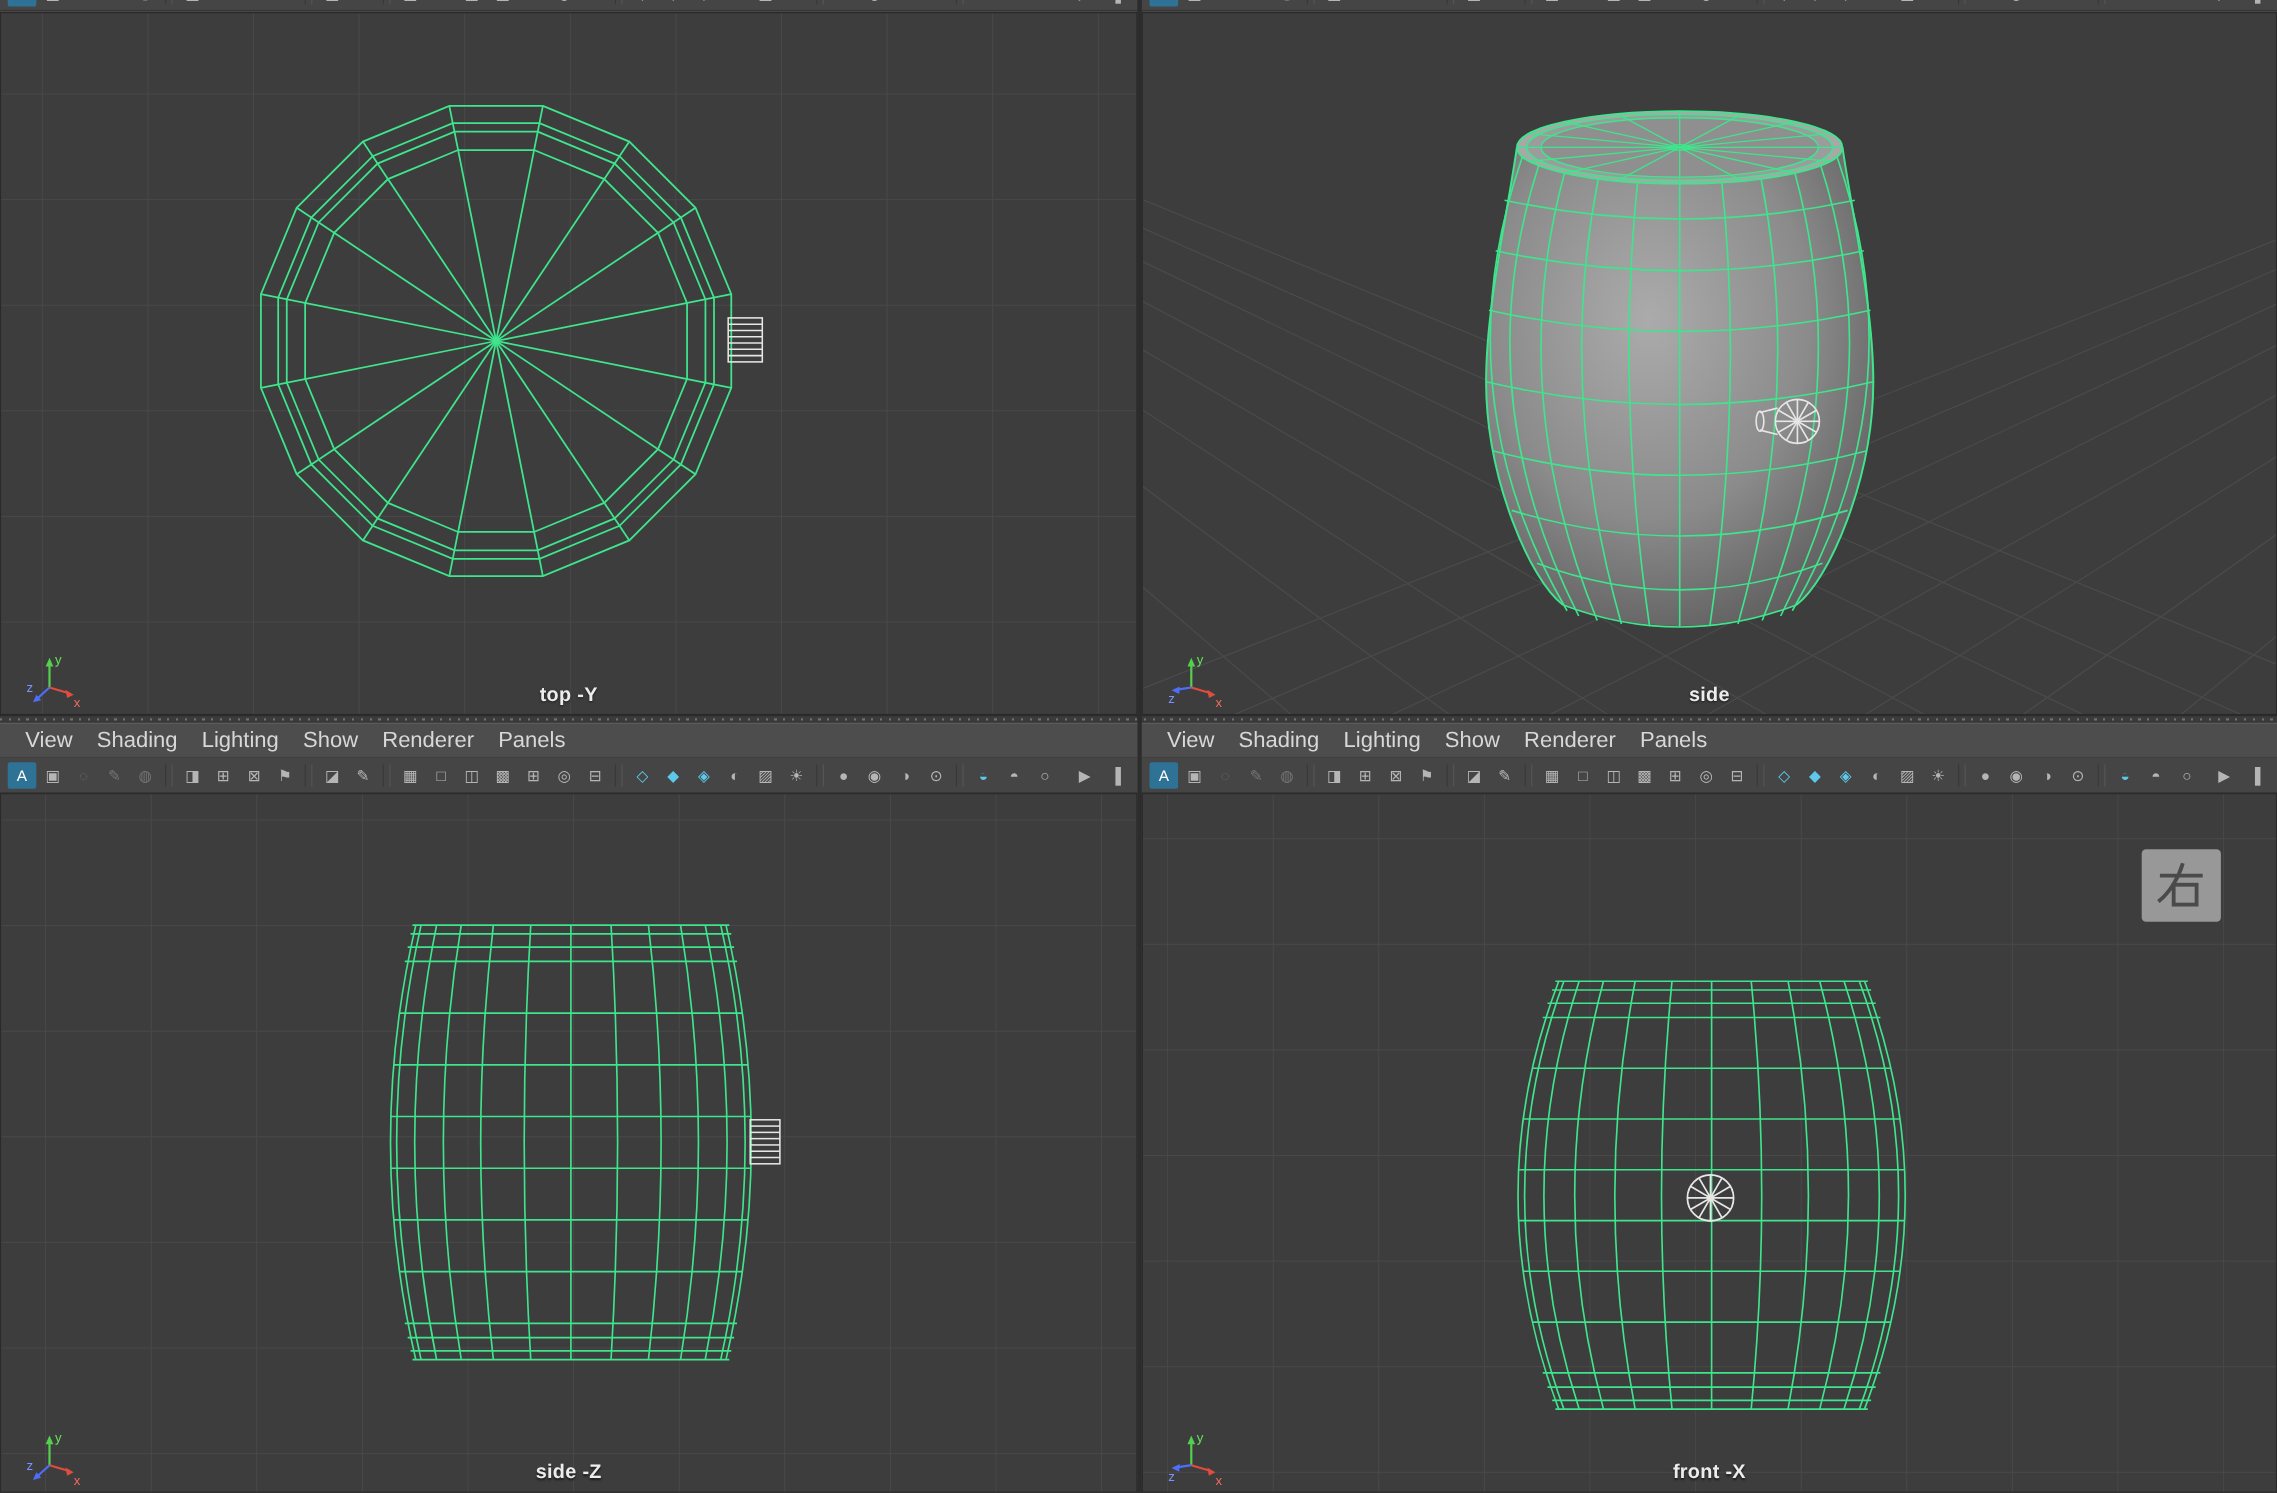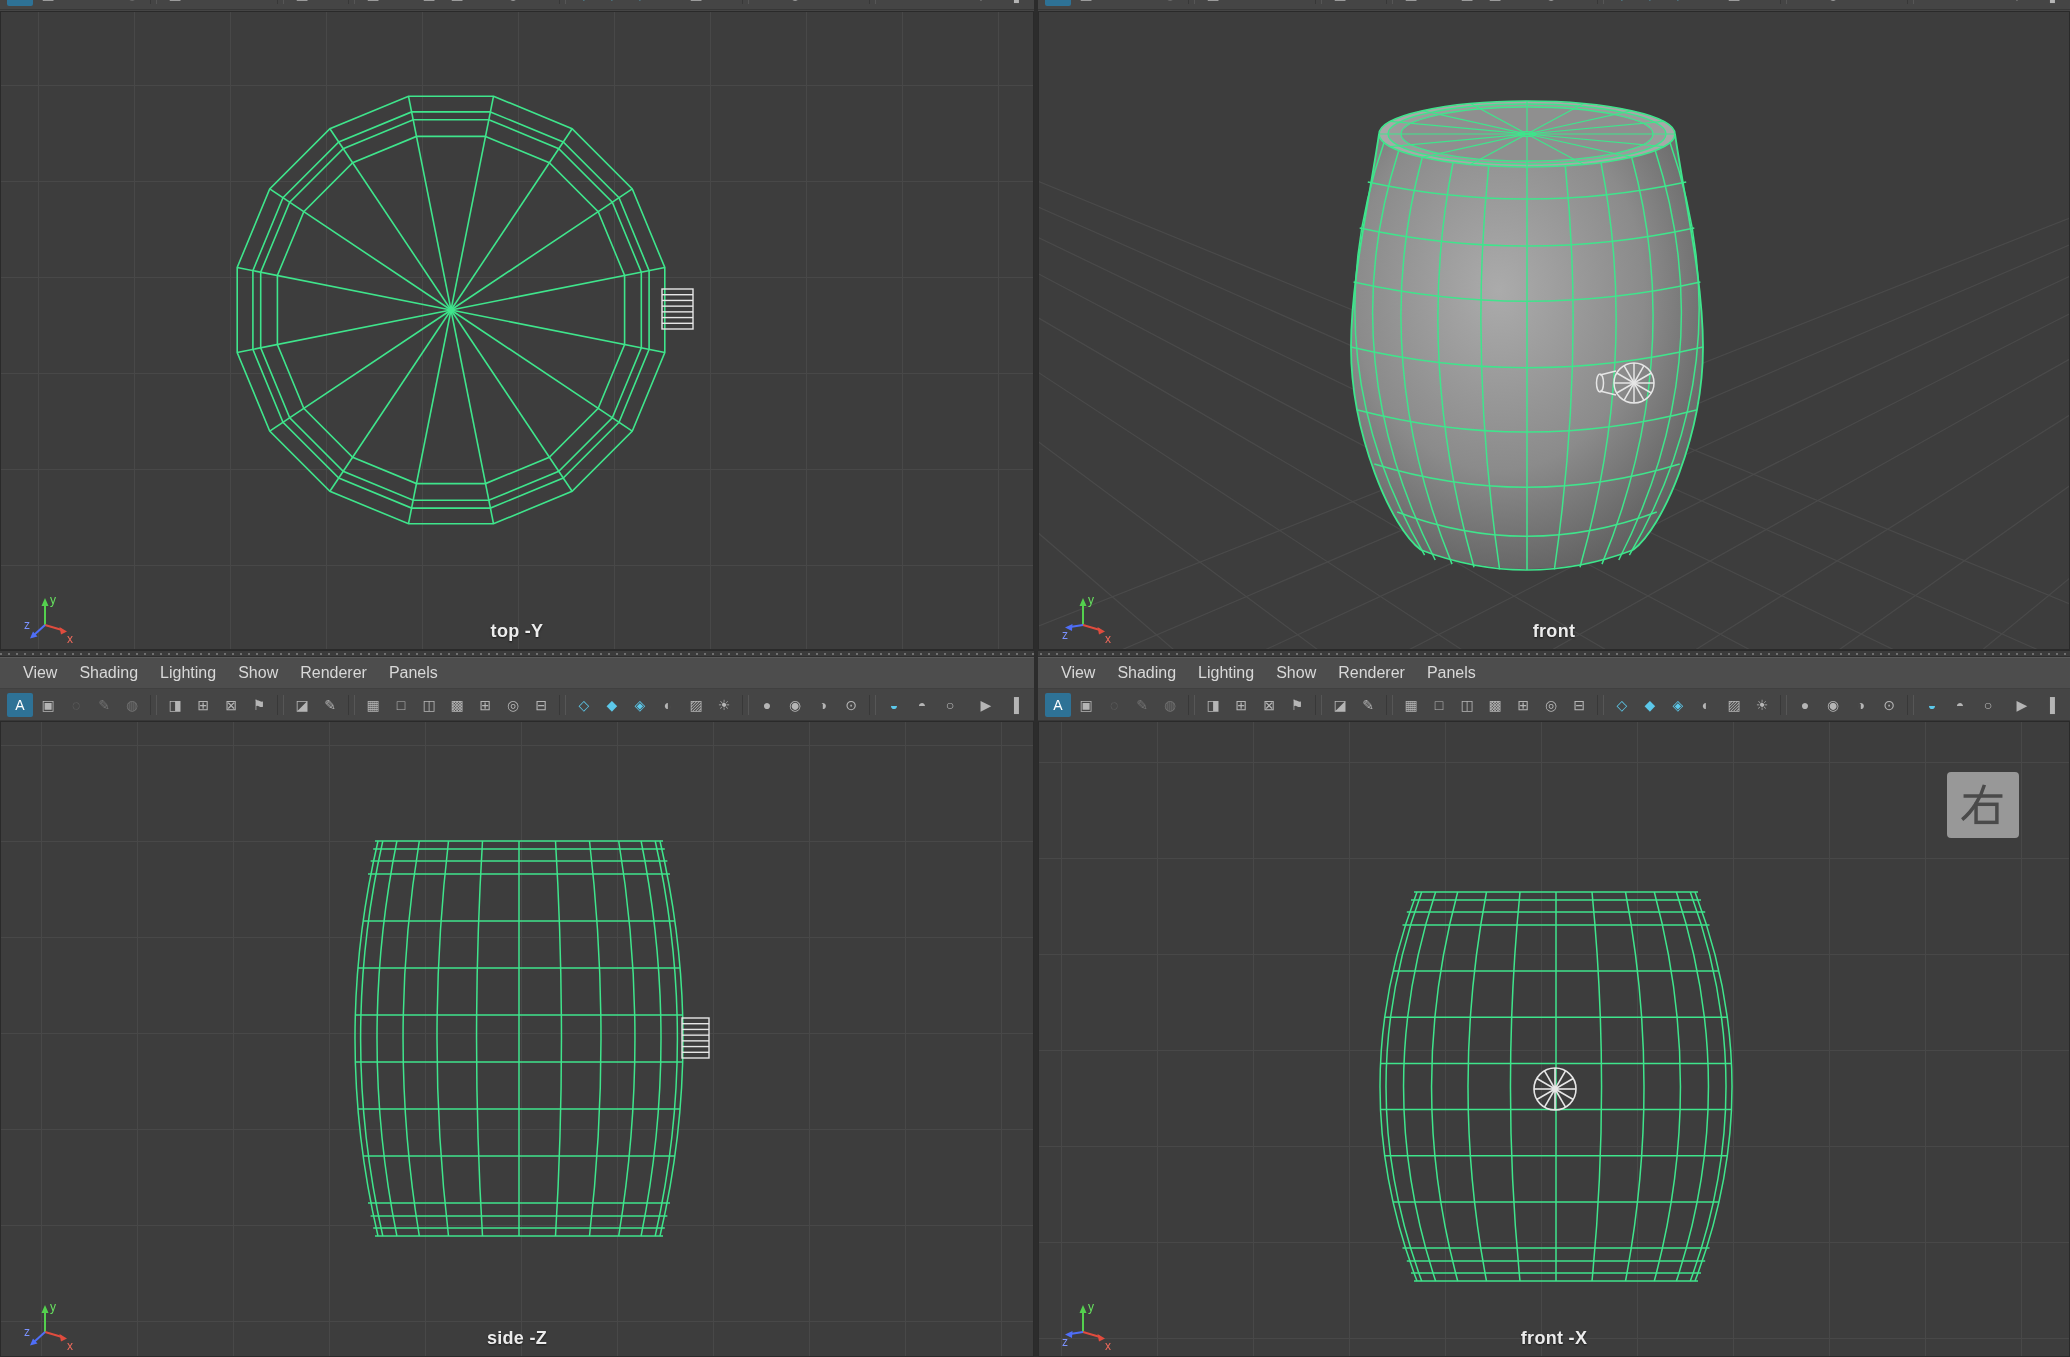--- a/index.html
+++ b/index.html
@@ -24,21 +24,21 @@
   .gizmo text{font-size:12px;font-family:"Liberation Sans",sans-serif;}
   .gizmo .ty{fill:#67e05f;} .gizmo .tx{fill:#ef6a5c;} .gizmo .tz{fill:#7b92ff;}
 
   
   .h-splitter{position:absolute;left:0;top:650px;width:2070px;height:7px;background:#3b3b3b;border-top:1px solid #2a2a2a;border-bottom:1px solid #2e2e2e;background-image:repeating-linear-gradient(90deg,#707070 0 2px,transparent 2px 8px);background-size:100% 2px;background-repeat:no-repeat;background-position:0 2px;box-sizing:border-box;}
   .v-splitter{position:absolute;left:1034px;top:0;width:4px;height:1357px;background:#2c2c2c;}
 
   
   .menubar{position:absolute;height:32px;background:#4d4d4d;border-top:1px solid #5c5c5c;border-bottom:1px solid #404040;display:flex;align-items:center;padding-left:12px;box-sizing:border-box;}
   .mb-l{left:0;top:657px;width:1034px;} .mb-r{left:1038px;top:657px;width:1032px;}
-  .menu-item{color:#d8d8d8;font-size:16px;padding:3px 11px;cursor:default;white-space:nowrap;}
+  .menu-item{color:#d8d8d8;font-size:20px;padding:3px 11px;cursor:default;white-space:nowrap;}
 
   .toolbar{display:flex;align-items:center;height:32px;background:#454545;padding:0 6px;box-sizing:border-box;border-bottom:1px solid #373737;}
   .tb-l{position:absolute;left:0;top:689px;width:1034px;} .tb-r{position:absolute;left:1038px;top:689px;width:1032px;}
   .ticon{width:26px;height:24px;display:flex;align-items:center;justify-content:center;font-size:14px;line-height:1;color:#b5b5b5;border-radius:2px;margin:0 1px;cursor:default;}
   .ticon.dim{color:#747474;}
   .ticon.cyan{color:#5cc8ea;}
   .ticon.active{background:#2e7296;color:#ffffff;}
   .tsep{width:5px;height:20px;border-left:1px solid #383838;border-right:1px solid #565656;margin:0 4px;}
   .tspacer{flex:1;}
 
@@ -298,21 +298,21 @@
       <line class="ax-y" x1="22" y1="32" x2="22" y2="11"></line>
         <polygon points="22,5 18.5,13 25.5,13" fill="#54d04e"></polygon>
       <line class="ax-x" x1="22" y1="32" x2="39" y2="37"></line>
         <polygon points="44,38.5 36.5,34 38,41.5" fill="#e04c3e"></polygon>
       <line class="ax-z" x1="22" y1="32" x2="9" y2="34"></line>
         <polygon points="4,34.5 11.5,31 11,38" fill="#4f6ef7"></polygon>
       <text class="ty" x="27" y="11">y</text>
       <text class="tx" x="44" y="50">x</text>
       <text class="tz" x="1" y="46">z</text>
     </svg>
-    <div class="vp-label">front</div>
+    <div class="vp-label">side</div>
   </div>
 
   <div class="h-splitter"></div>
   <div class="v-splitter"></div>
 
   <div class="menubar mb-l">
       <span class="menu-item">View</span>
       <span class="menu-item">Shading</span>
       <span class="menu-item">Lighting</span>
       <span class="menu-item">Show</span>

